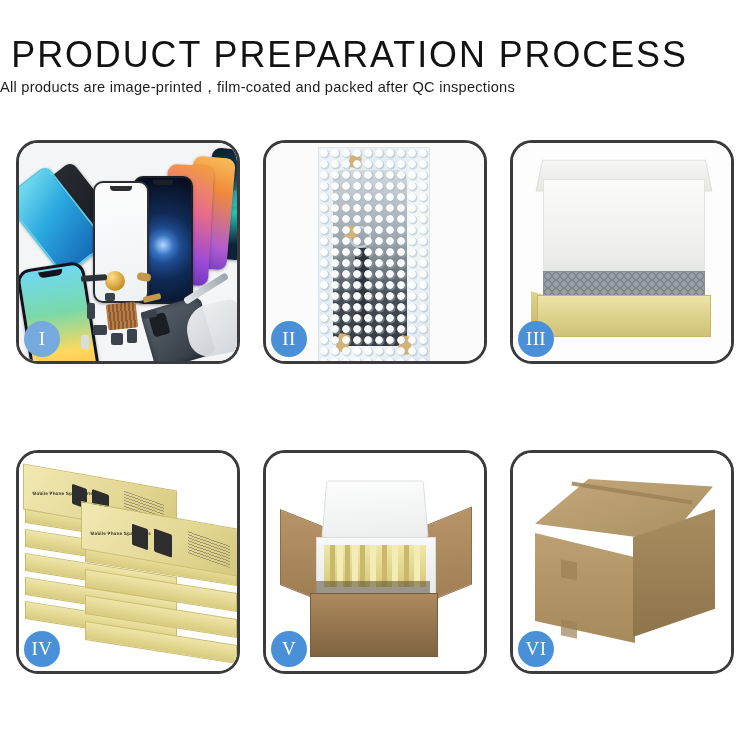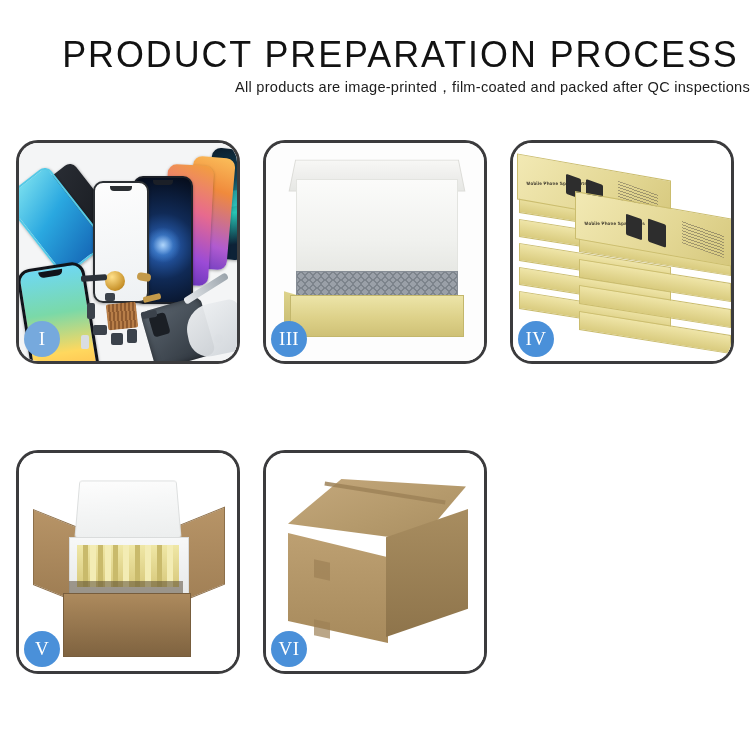--- a/index.html
+++ b/index.html
@@ -6,21 +6,21 @@
   body{
     width:750px;height:750px;
     background:#ffffff;
     font-family:"Liberation Sans","DejaVu Sans",sans-serif;
     overflow:hidden;
     position:relative;
   }
   .page{width:750px;height:750px;position:relative;box-sizing:border-box;}
 
   
-  .header{text-align:right;padding-top:36px;}
+  .header{text-align:left;padding-top:36px;}
   .title{
     font-size:37px;
     font-weight:500;
     letter-spacing:2.0px;
     color:#121212;
     line-height:1.05;
     transform:scaleX(0.97);
     white-space:nowrap;
   }
   .subtitle{
@@ -300,20 +300,36 @@
         <div class="prt" style="left:122px;top:168px;width:16px;height:7px;transform:rotate(-10deg);"></div>
         <div class="prt g" style="left:124px;top:152px;width:18px;height:6px;transform:rotate(-14deg);"></div>
         <div class="prt" style="left:86px;top:150px;width:10px;height:8px;"></div>
         <div class="prt w" style="right:14px;bottom:18px;width:9px;height:9px;border-radius:50%;"></div>
         <div class="tweez"></div>
         <div class="hand"></div>
       </div>
       <div class="badge b-soft">I</div>
     </div>
 
+    <div class="panel">
+      <div class="scene p2">
+        <div class="bag">
+          <div class="bagItem">
+            <div class="cut"></div>
+              <div class="flex"></div>
+          </div>
+          <div class="tape" style="left:30px;top:8px;"></div>
+          <div class="tape" style="left:26px;top:78px;"></div>
+          <div class="tape" style="left:18px;bottom:12px;height:18px;"></div>
+          <div class="tape" style="right:18px;bottom:10px;height:18px;"></div>
+          <div class="bubbles"></div>
+        </div>
+      </div>
+      <div class="badge b-strong">II</div>
+    </div>
 
     <div class="panel">
       <div class="scene p3">
         <div class="b3lidback"></div>
         <div class="b3foam"></div>
         <div class="b3grey"></div>
         <div class="b3side"></div>
         <div class="b3front"></div>
       </div>
       <div class="badge b-strong">III</div>

